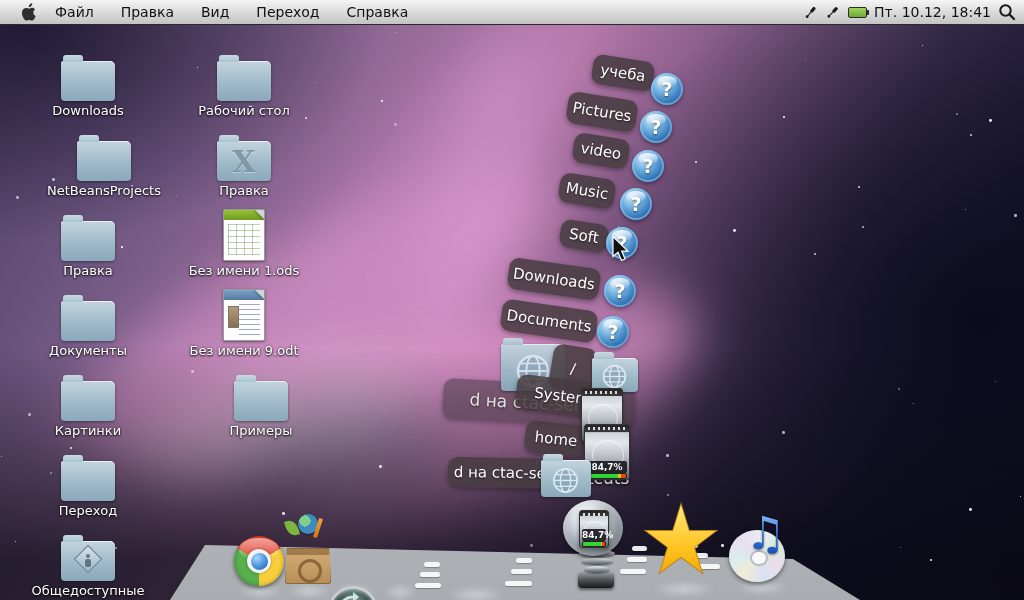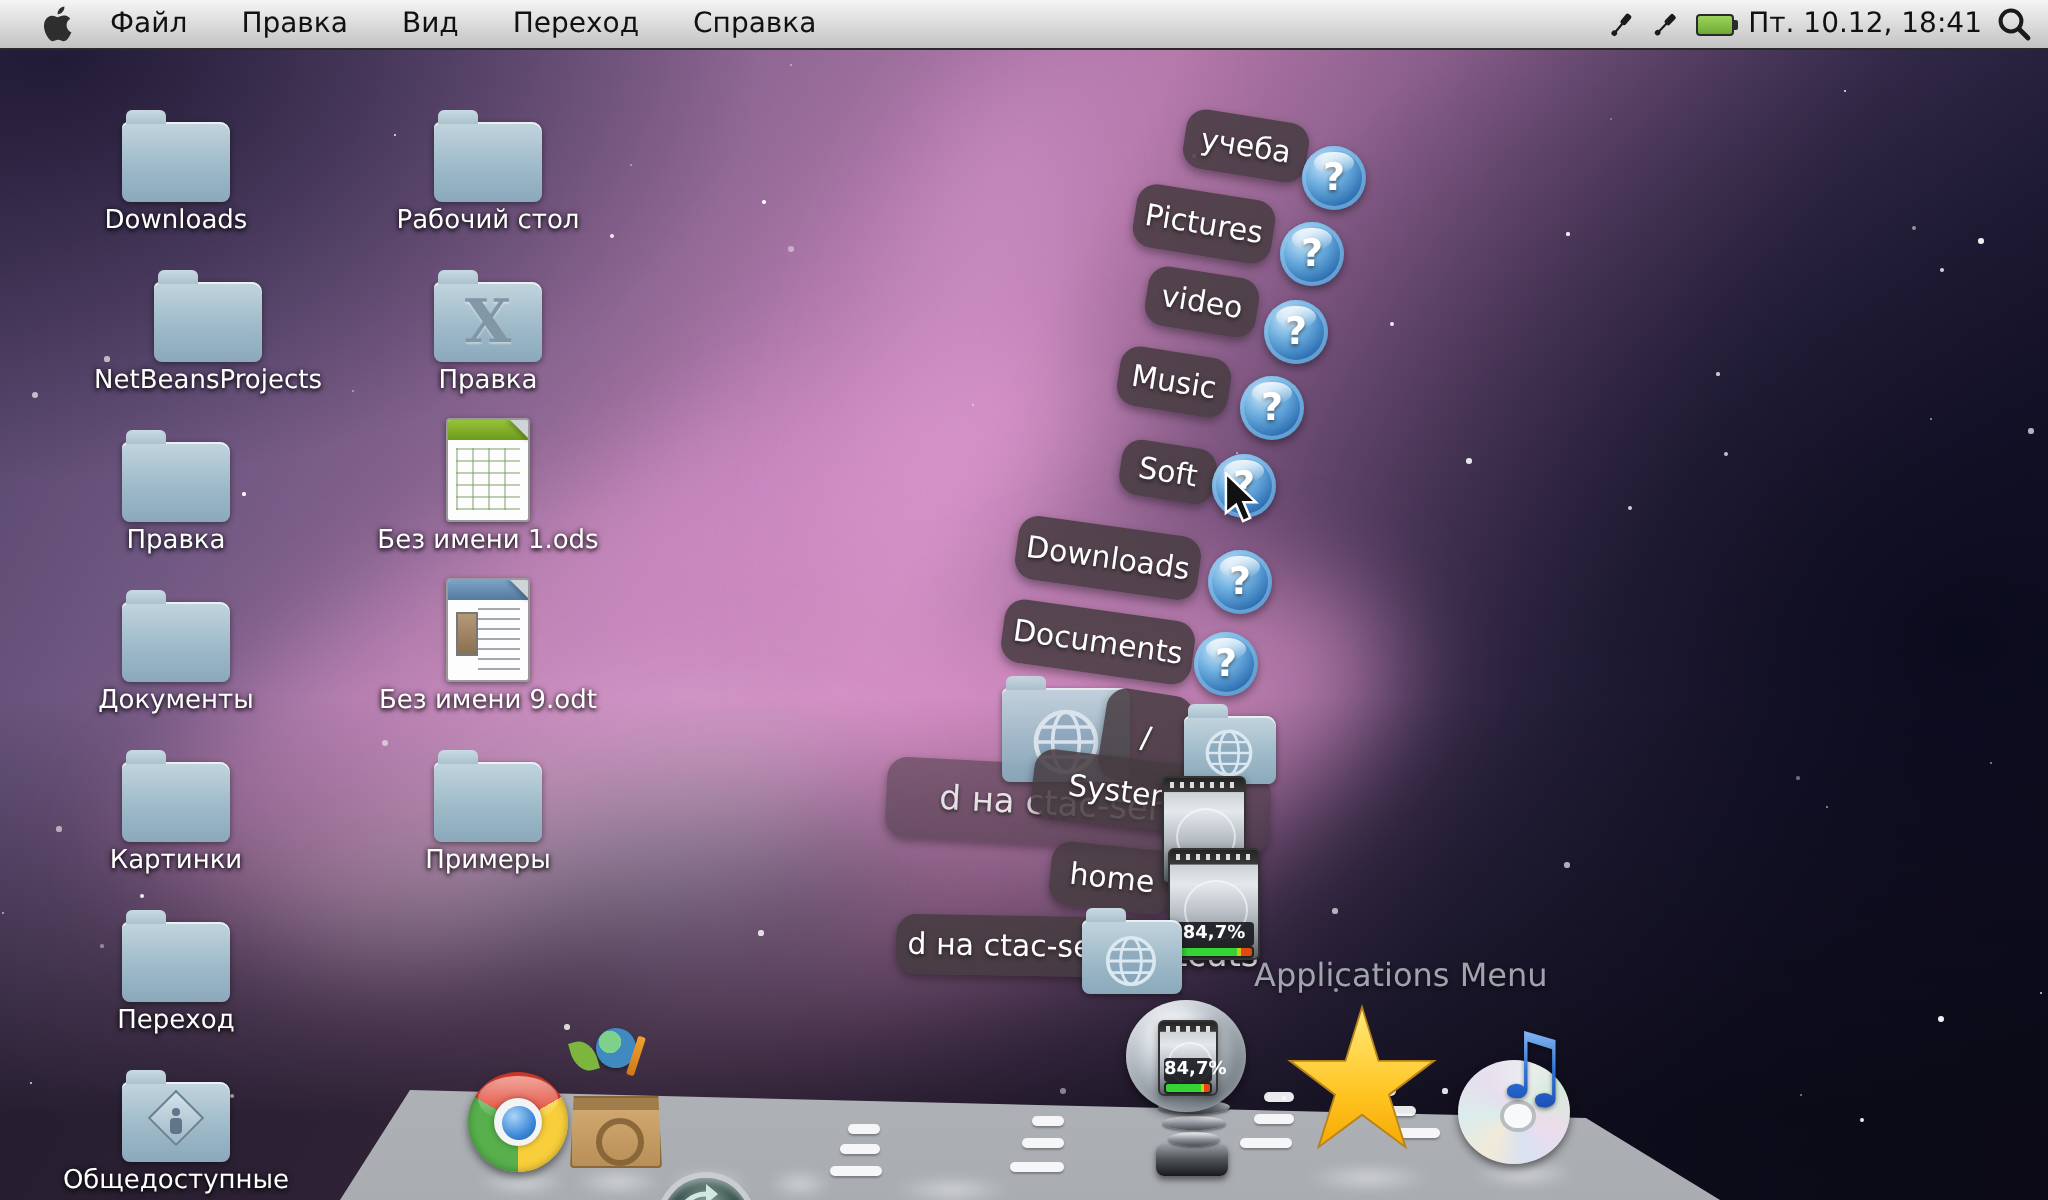--- a/index.html
+++ b/index.html
@@ -320,21 +320,21 @@
           </div>
         </div>
         <div class="dlabel">Без имени 9.odt</div>
       </div>
       <div class="dicon" style="left: 13px; top: 373px;">
         <div class="iconbox">
           <div class="folder"></div>
         </div>
         <div class="dlabel">Картинки</div>
       </div>
-      <div class="dicon" style="left: 169px; top: 373px;">
+      <div class="dicon" style="left: 186px; top: 373px;">
         <div class="iconbox">
           <div class="folder"></div>
         </div>
         <div class="dlabel">Примеры</div>
       </div>
       <div class="dicon" style="left: 13px; top: 453px;">
         <div class="iconbox">
           <div class="folder"></div>
         </div>
         <div class="dlabel">Переход</div>
@@ -407,21 +407,20 @@
       </div>
       <div class="dockicon" style="left: 642px; top: 502px; width: 78px; height: 80px;">
         <div class="star5" style="left: 0px; top: 0px; width: 78px; height: 80px; background: rgb(184, 130, 26); filter: drop-shadow(rgba(0, 0, 0, 0.5) 0px 2px 3px);"></div>
         <div class="star5" style="left: 3px; top: 3px; width: 72px; height: 74px; background: linear-gradient(rgb(255, 233, 120) 0%, rgb(255, 194, 30) 60%, rgb(242, 162, 0) 100%);"></div>
       </div>
       <div class="dockicon" style="left: 729px; top: 524px; width: 64px; height: 60px;">
         <div class="cd" style="left: 0px; top: 6px; width: 56px; height: 52px;"></div>
         <div class="inote" style="left: 16px; top: -14px;">♫</div>
       </div>
       <div class="docklabel" id="shortcuts-label" style="left: 548px; top: 468px;">Shortcuts</div>
-      <div class="docklabel" id="appmenu-label" style="left: 627px; top: 478px;">Applications Menu</div>
     </div>
   <div id="stack">
       <div class="pill ghost" style="left: 443px; top: 383px; width: 192px; height: 40px; font-size: 17px; transform: rotate(3deg);">d на ctac-server</div>
       <div class="sfolder" style="left: 501px; top: 339px; width: 64px; height: 52.48px; z-index: 6; opacity: 0.95;">
         <div class="folder" style="width: 64px; height: 47.36px; margin-top: 5.12px;">
           <div style="position: absolute; left: 11.52px; top: 6.4px;">
             <svg width="40" height="40" viewBox="0 0 24 24">
     <circle cx="12" cy="12" r="9" fill="rgba(125,156,180,0.55)" stroke="#dce8f0" stroke-width="1.4"></circle>
     <ellipse cx="12" cy="12" rx="4" ry="9" fill="none" stroke="#dce8f0" stroke-width="1.1"></ellipse>
     <line x1="3" y1="12" x2="21" y2="12" stroke="#dce8f0" stroke-width="1.1"></line>

